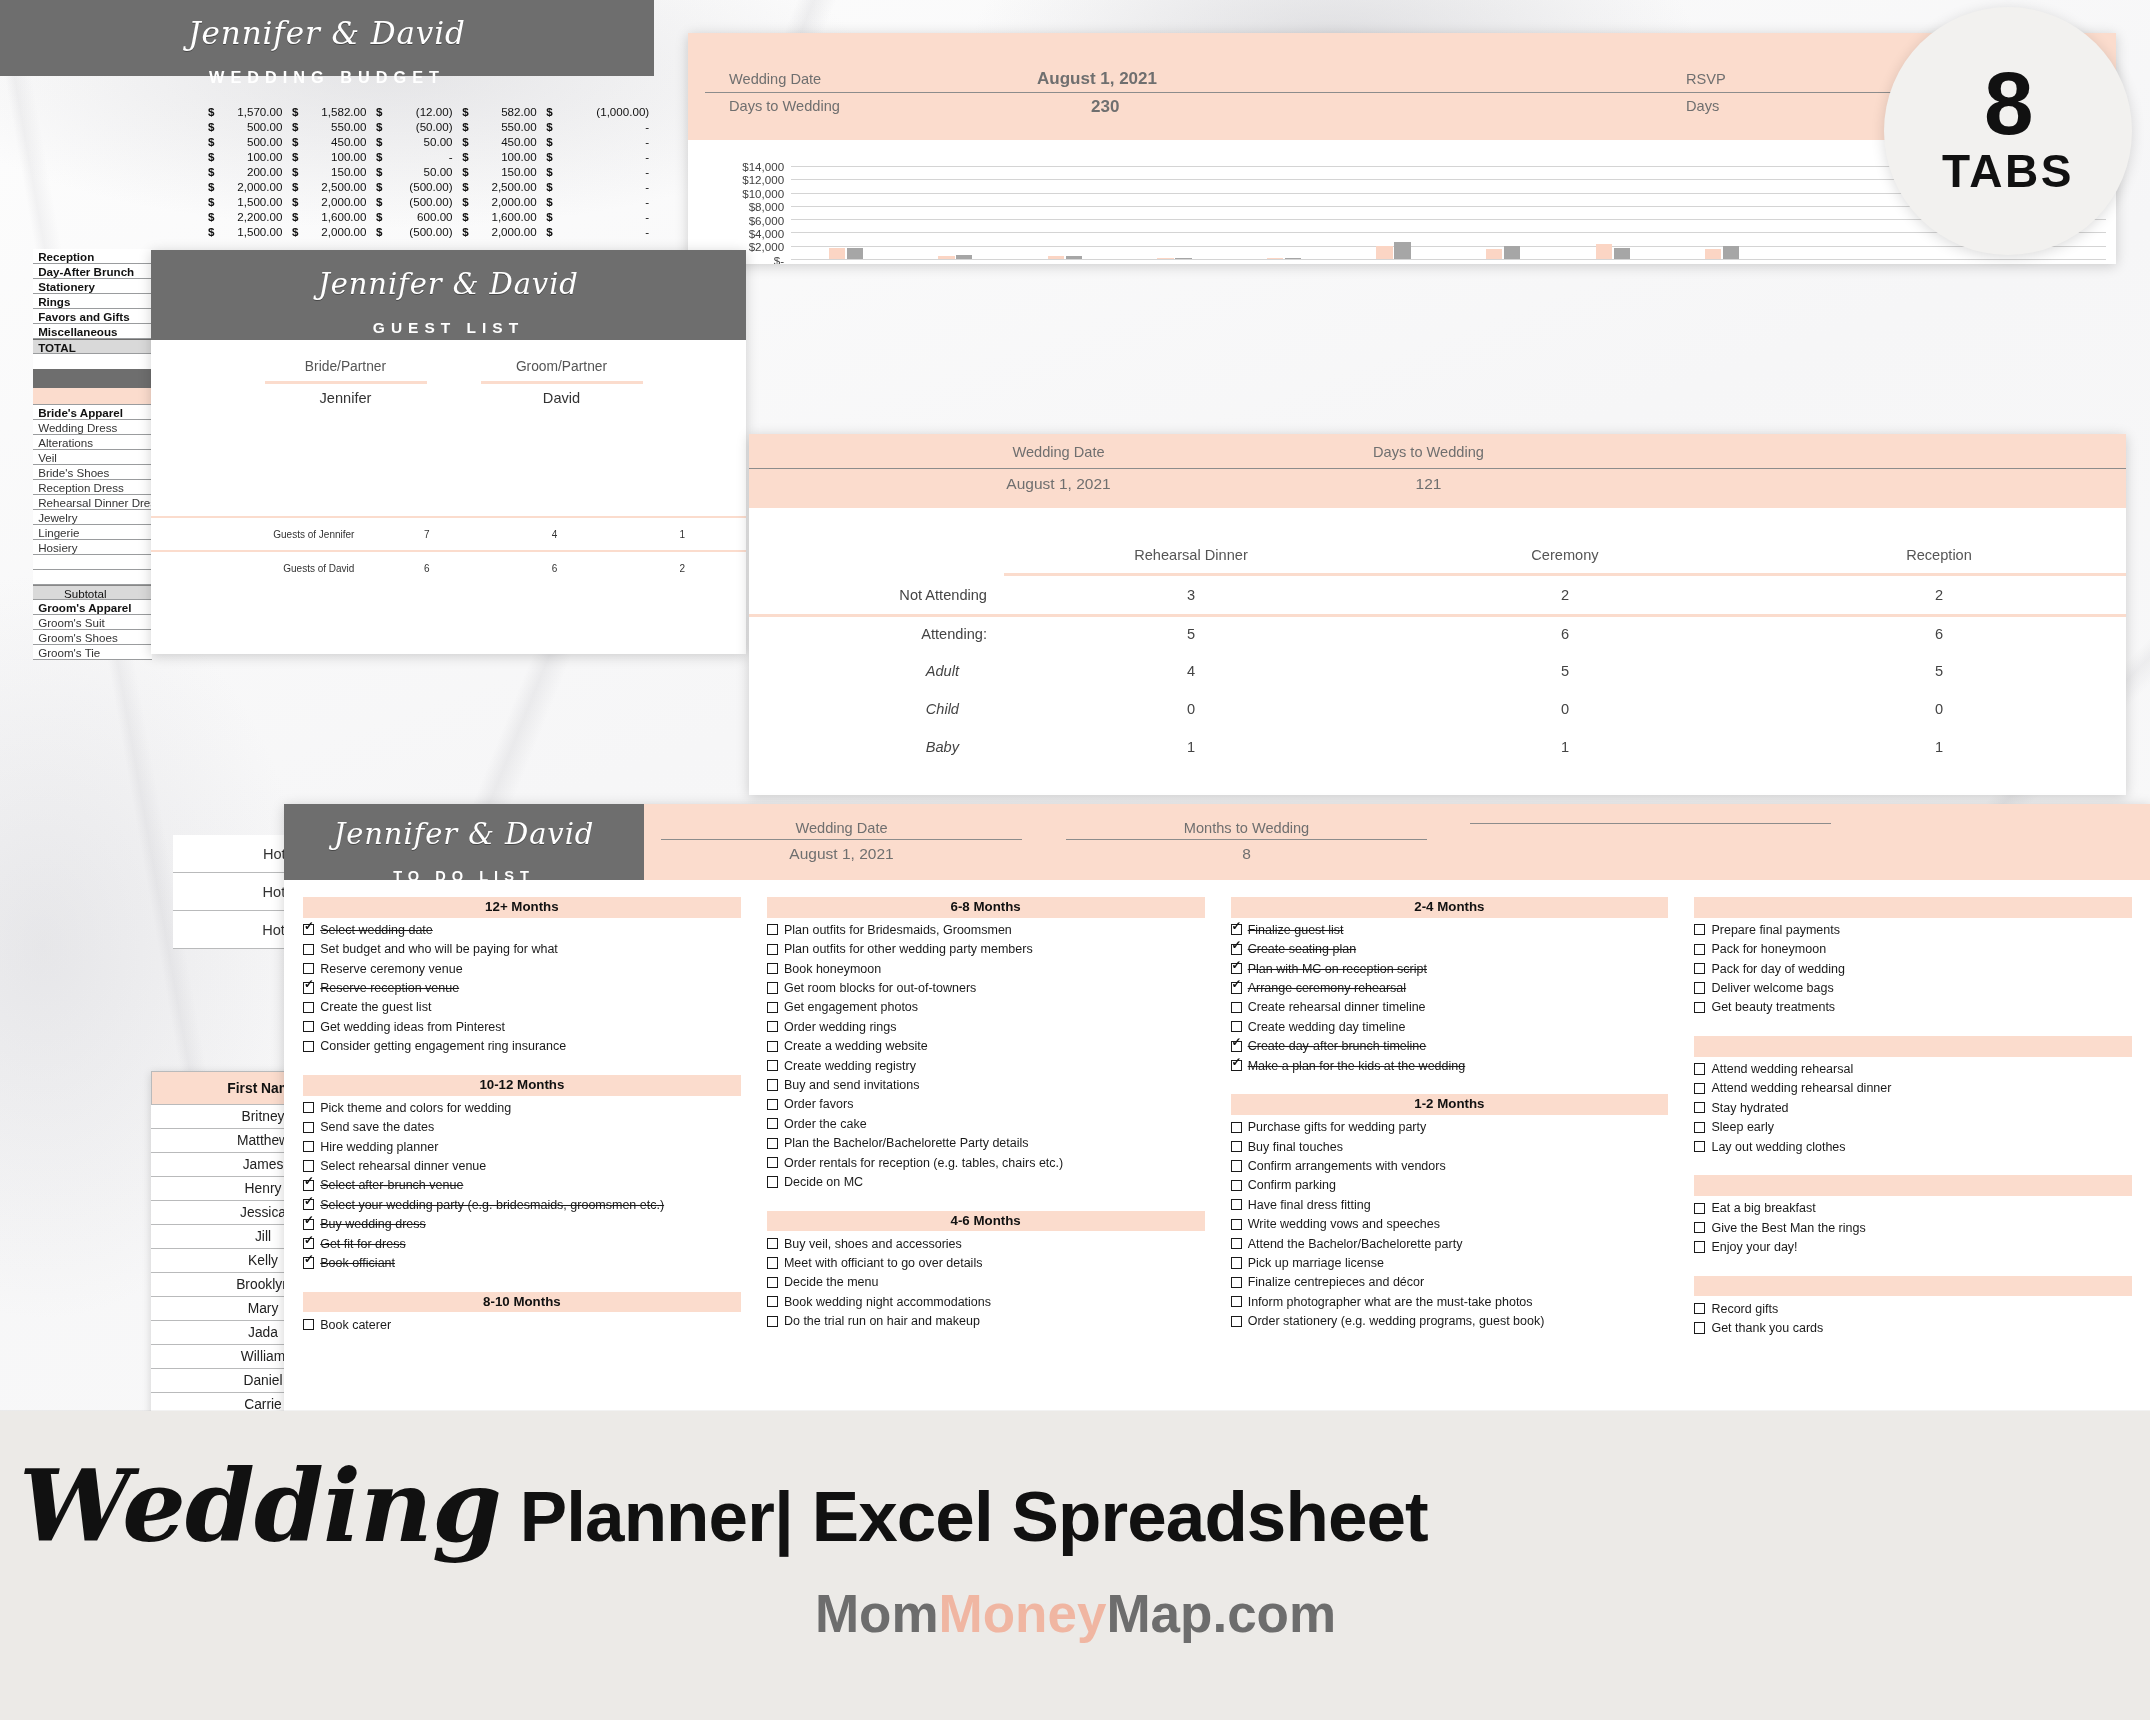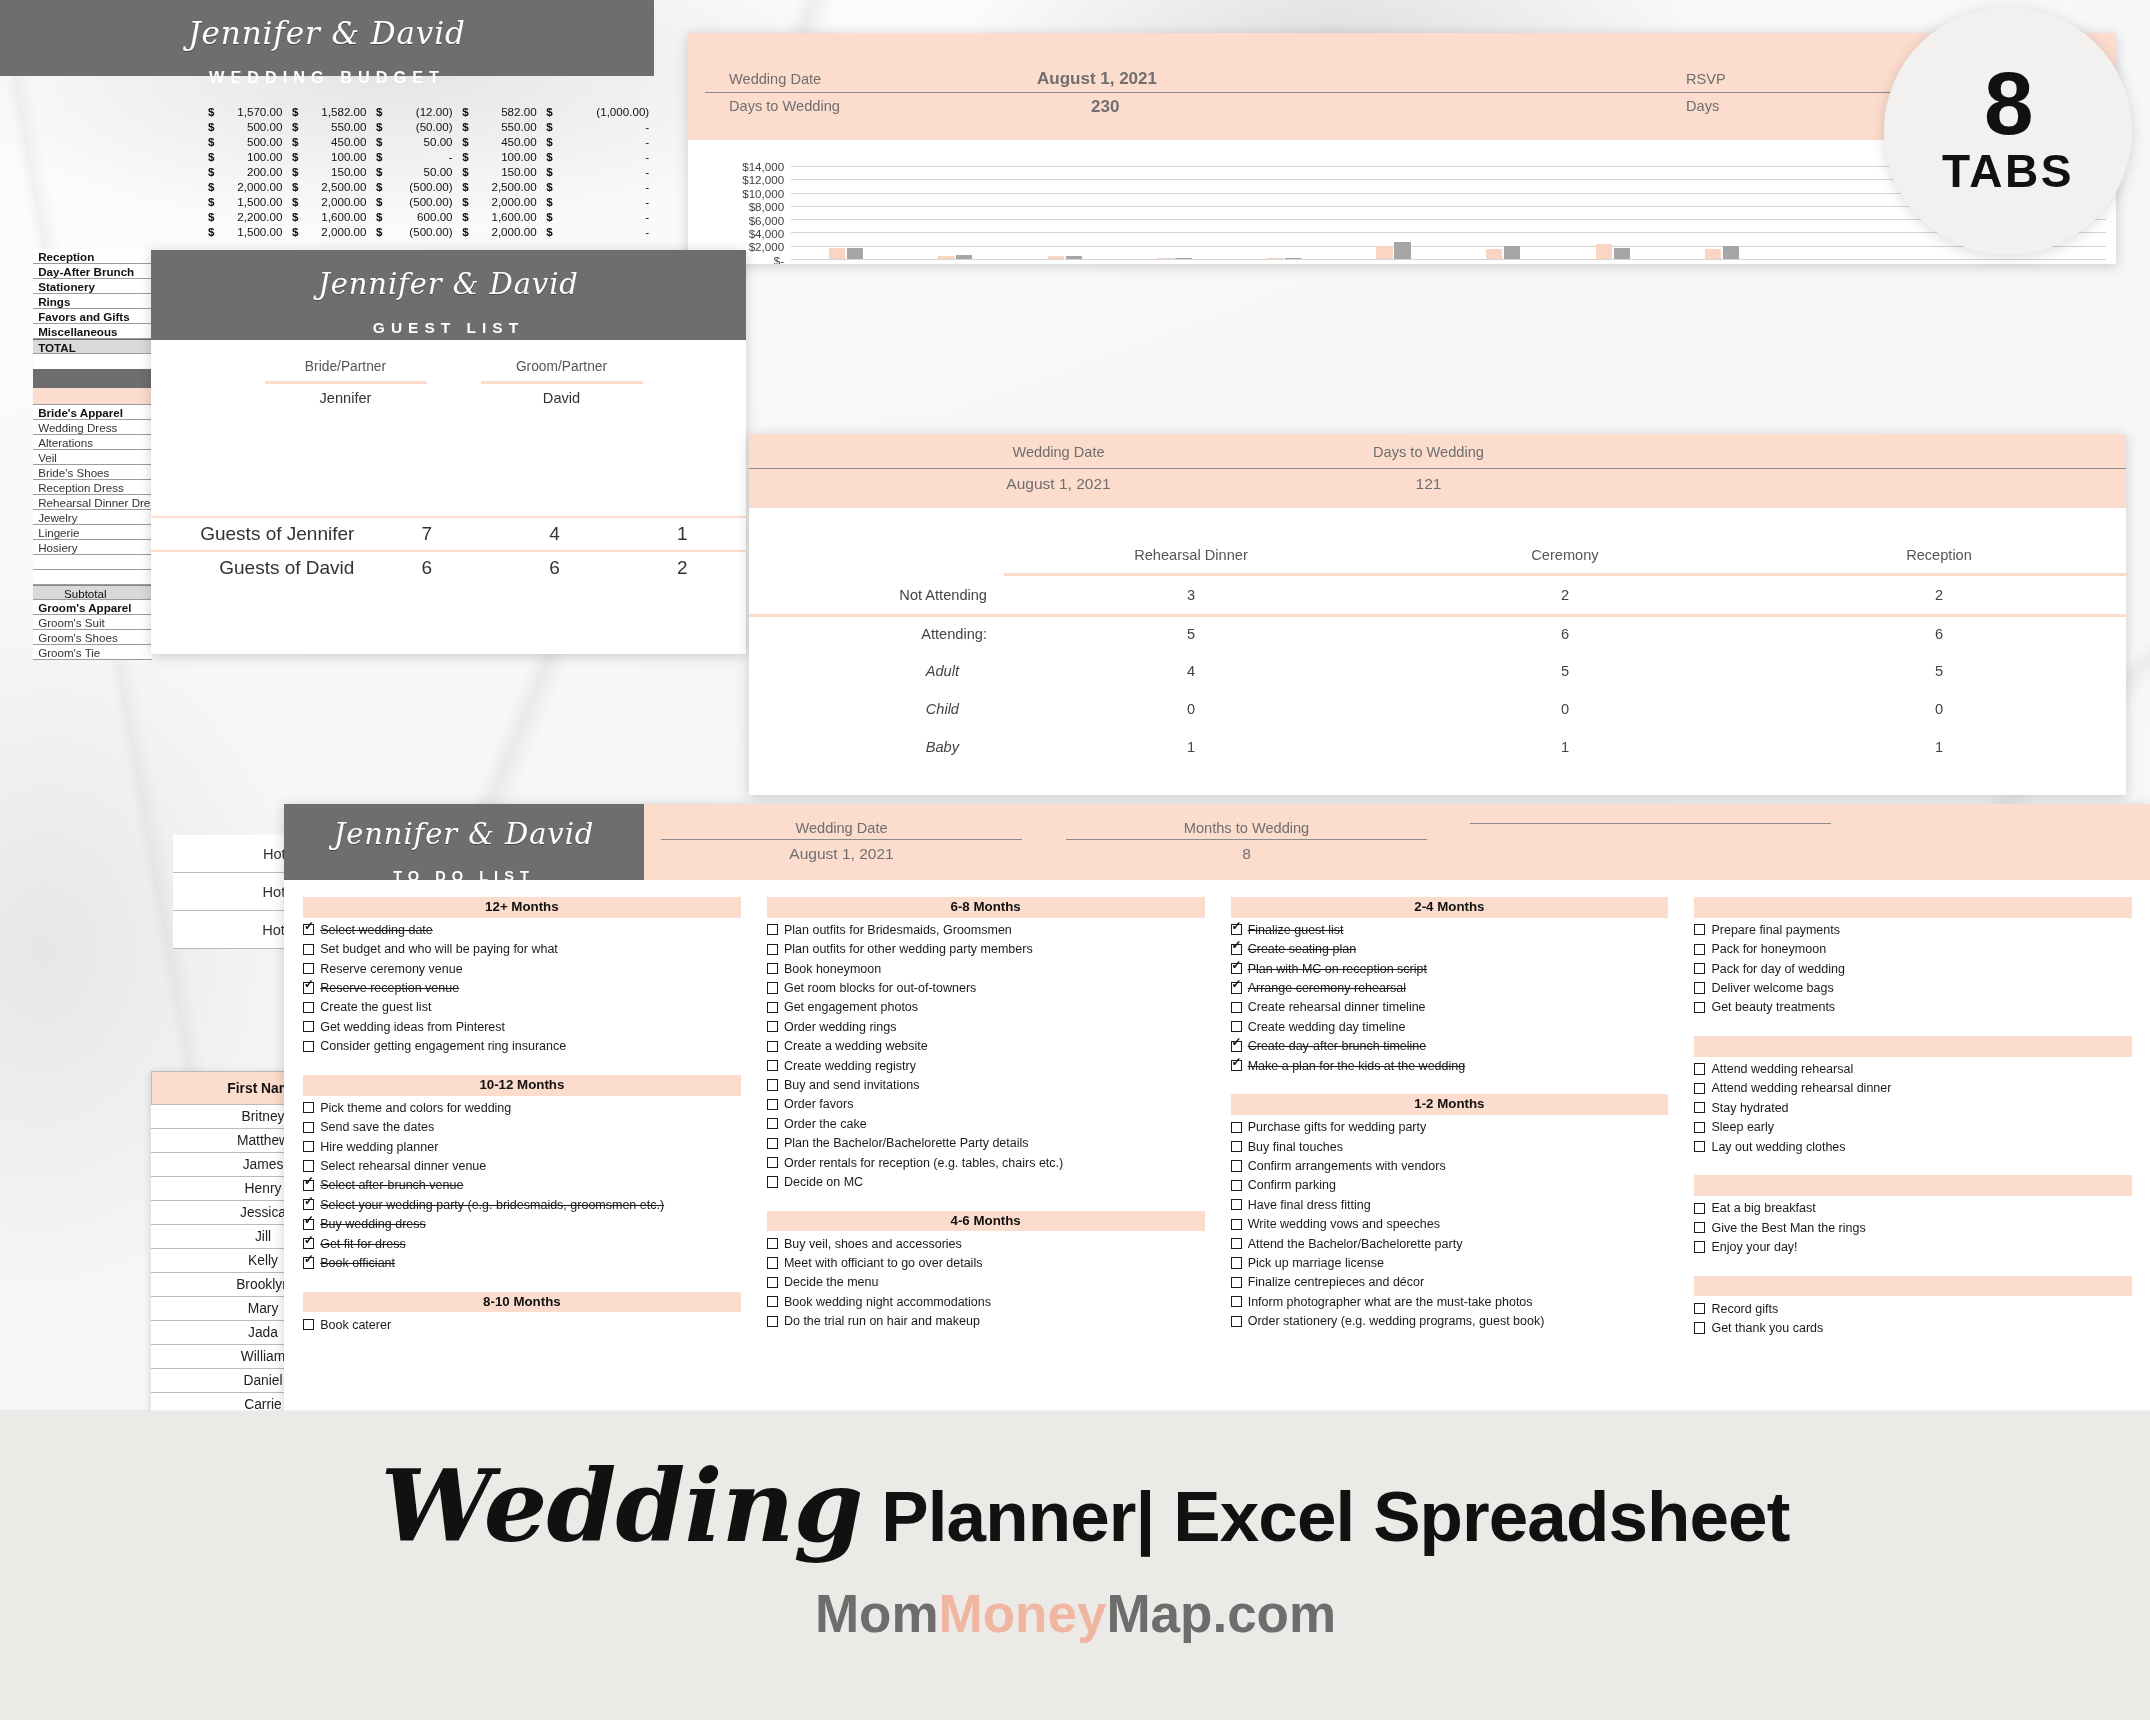--- a/index.html
+++ b/index.html
@@ -110,21 +110,21 @@
   #guest .band { height:90px; }
   #guest .script { font-size:29px; line-height:45px; padding-top:12px;}
   #guest .sub { font-size:15.5px; letter-spacing:6px; }
   #guest .body { padding:0; position:relative; height:314px;}
   .hdrcol { position:absolute; text-align:center; font-size:13.8px; color:#555; }
   .hdrrule { position:absolute; height:3.4px; background:#fbdccd; }
   .hdrval { position:absolute; text-align:center; font-size:14.6px; color:#333;}
   #guestTbl { position:absolute; left:0; top:176px; width:595px; }
   #guestTbl .hr { display:flex; height:29px; align-items:center; font-size:13px; color:#555;}
   #guestTbl .hr div { text-align:center; }
-  #guestTbl .row { display:flex; height:34px; align-items:center; font-size:19px; color:#333;
+  #guestTbl .row { display:flex; height:34px; align-items:center; font-size:10px; color:#333;
                    border-top:2.6px solid #fbdccd; }
   #guestTbl .row div { text-align:center;}
   #guestTbl .c0 { width:212px; text-align:right !important; padding-right:8.6px;}
   #guestTbl .c1,#guestTbl .c2,#guestTbl .c3 { flex:1; }
   .hotelbox { position:absolute; left:21.5px; top:495px; width:228px; background:#fff;}
   .hotelbox .h { height:38px; line-height:38px; text-align:center; font-size:14.6px; color:#333;
                  border-bottom:0.9px solid #b9babb; }
 
   
   #rsvp { left:749px; top:434px; width:1377px; height:361px; }
@@ -172,21 +172,21 @@
     position:absolute; right:19px; top:6.9px; width:248px; height:248px; border-radius:50%;
     background:#f2f1ef; box-shadow:0 2.6px 13.8px rgba(0,0,0,.14);
     display:flex; flex-direction:column; align-items:center; justify-content:center; color:#111;
   }
   #tabs .n { font-size:89px; font-weight:800; line-height:81px; letter-spacing:-1.7px;}
   #tabs .w { font-size:46px; font-weight:800; letter-spacing:2.6px; }
 
   
   #footer { position:absolute; left:0; bottom:0; width:2151px; height:310px; background:#eceae7;
             box-shadow:0 -0.9px 0 rgba(0,0,0,.06); }
-  #ftitle { position:absolute; left:0; right:0; top:36px; text-align:center; white-space:nowrap;margin-left:19px;}
+  #ftitle { position:absolute; left:0; right:0; top:36px; text-align:left; white-space:nowrap;margin-left:19px;}
   #ftitle .cursive { font-family:"DejaVu Serif", serif; font-style:italic; font-weight:700;
                      font-size:100px; color:#111; letter-spacing:-0.9px; }
   #ftitle .rest { font-size:71px; font-weight:800; color:#111; letter-spacing:-0.9px;}
   #fdomain { position:absolute; left:0; right:0; top:172px; text-align:center; font-size:53px; font-weight:800;}
   .mm1 { color:#6d6d6d; } .mm2 { color:#f0b6a2; } .mm3 { color:#6d6d6d; }
 </style>
 </head>
 <body>
 
 <div id="marble"></div>

